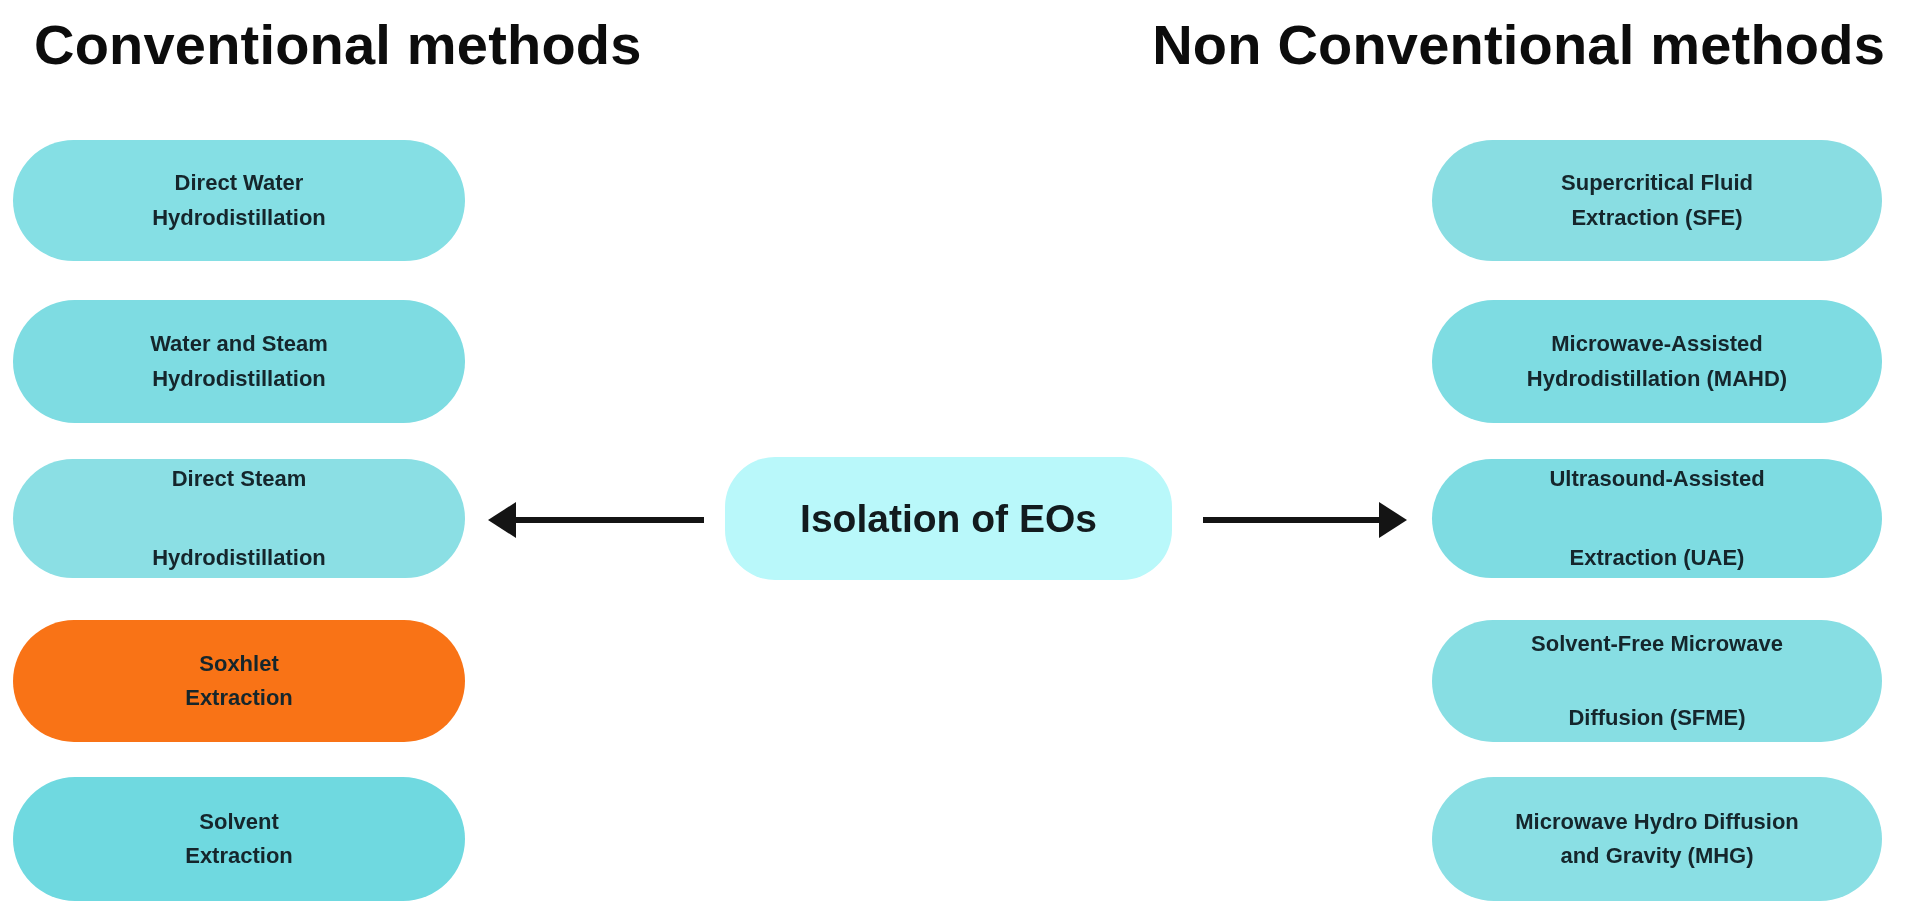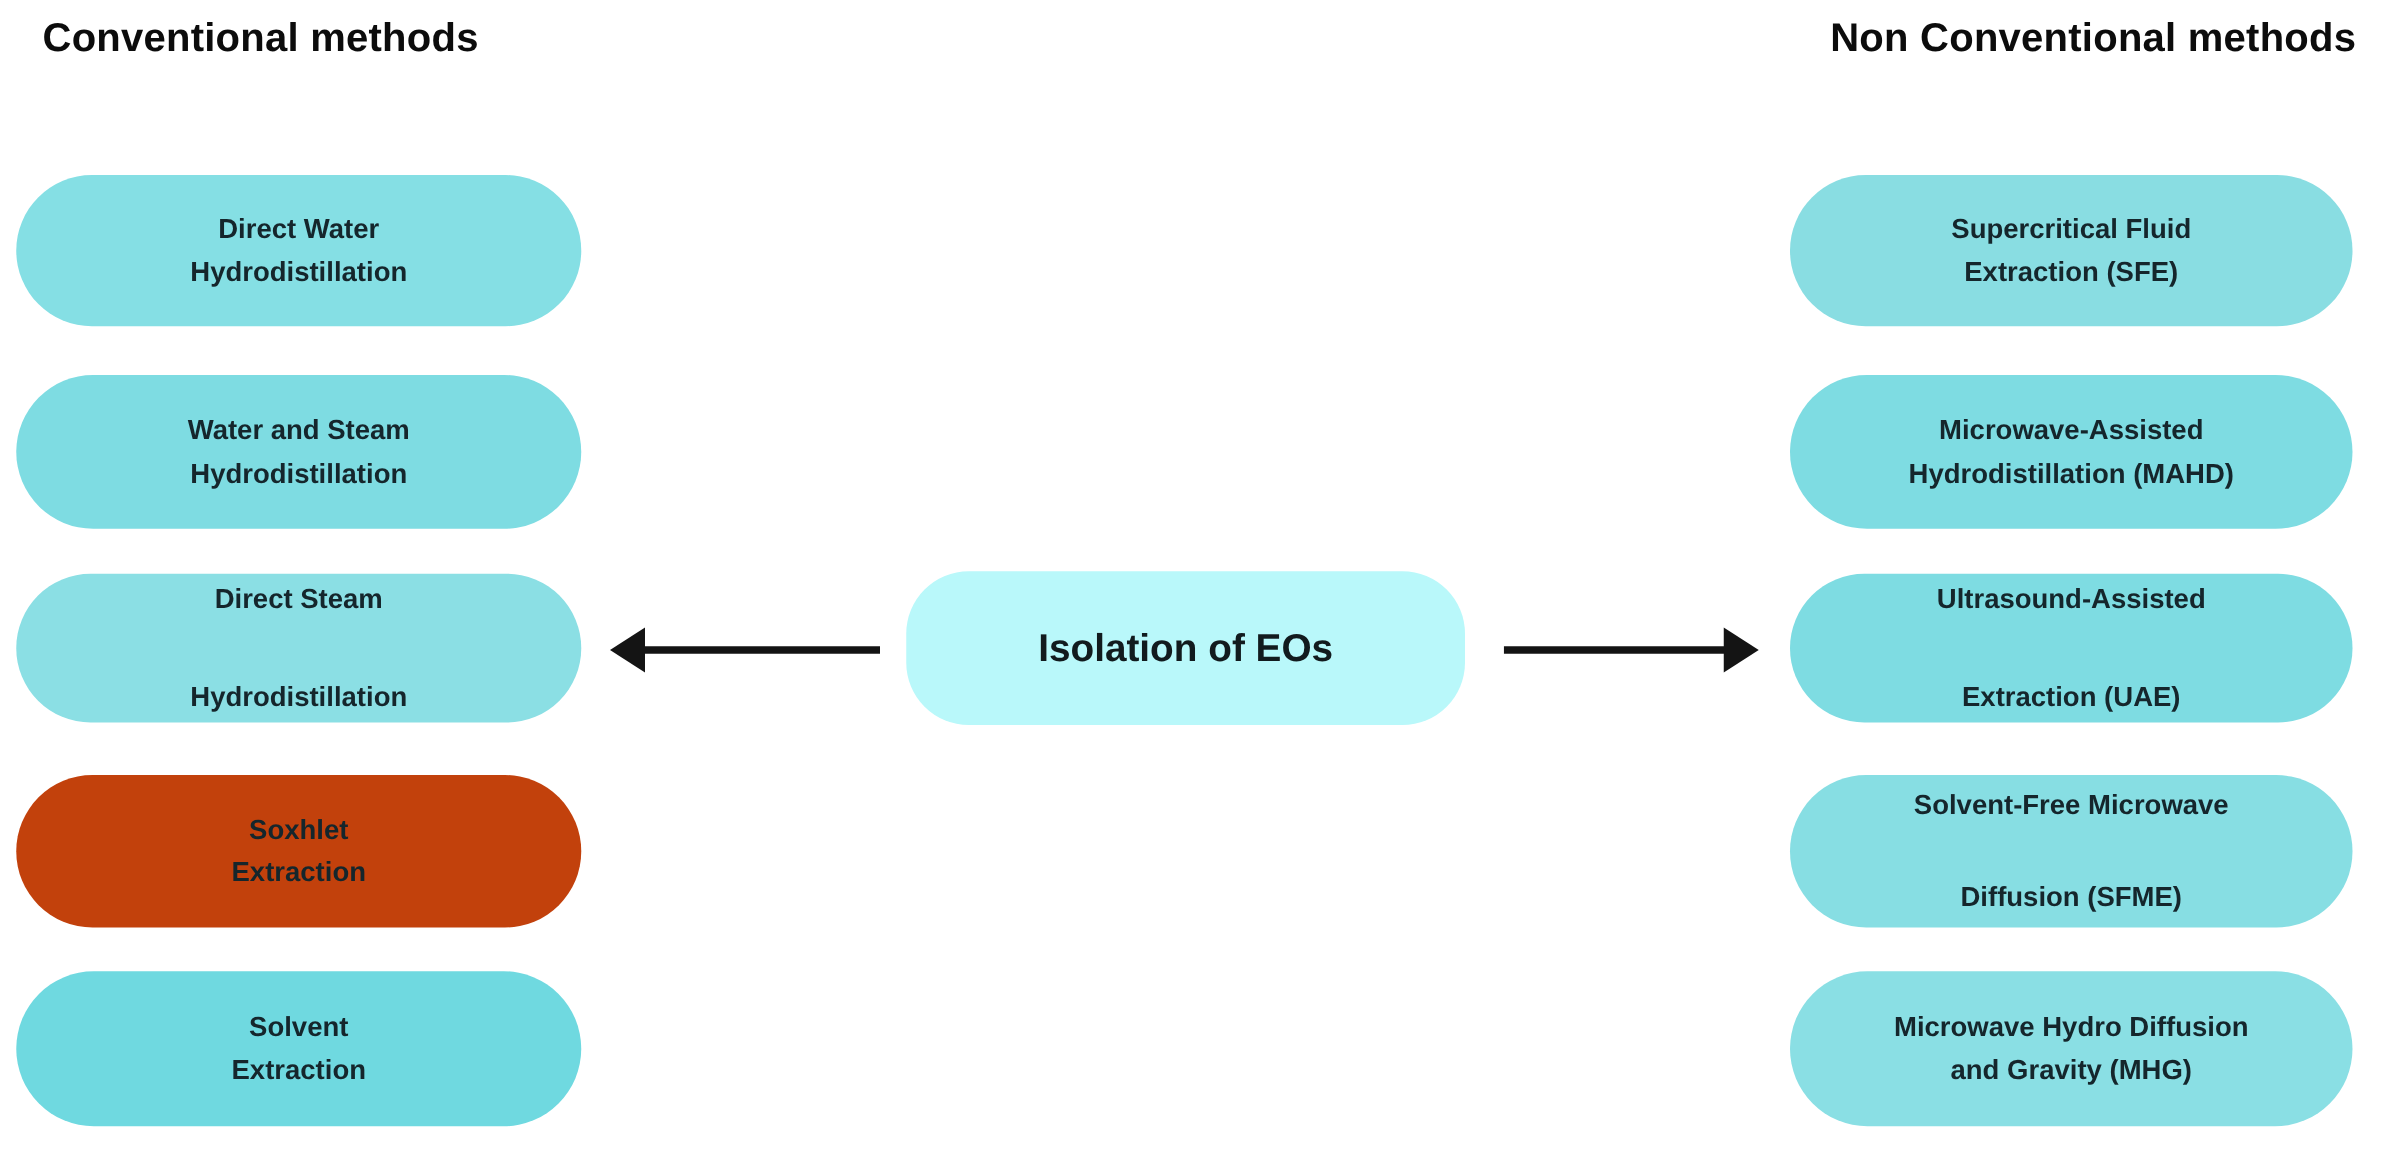--- a/index.html
+++ b/index.html
@@ -7,21 +7,21 @@
     position: relative;
     width: 1911px;
     height: 921px;
     background: #ffffff;
     font-family: "Liberation Sans", sans-serif;
     overflow: hidden;
   }
   .col-header {
     position: absolute;
     top: 12px;
-    font-size: 32px;
+    font-size: 56px;
     font-weight: 700;
     letter-spacing: 0.2px;
     white-space: nowrap;
   }
   .left-h  { left: 34px; }
   .right-h { right: 26px; }
   .pill {
     position: absolute;
     border-radius: 64px;
     display: flex;
@@ -41,21 +41,21 @@
   .row4 { top: 620px; height: 122px; }
   .row5 { top: 777px; height: 124px; }
   .center-node {
     position: absolute;
     left: 725px; top: 457px;
     width: 447px; height: 123px;
     border-radius: 50px;
     display: flex;
     justify-content: center;
     align-items: center;
-    font-size: 31px;
+    font-size: 39px;
     font-weight: 700;
     white-space: nowrap;
   }
   .arrow { position: absolute; top: 499px; height: 42px; }
   .arrow-left  { left: 486px;  width: 220px; }
   .arrow-right { left: 1203px; width: 206px; }
   .arrow svg { display: block; }
 </style>
 </head>
 <body>
@@ -71,21 +71,21 @@
     <span>Hydrodistillation</span>
   </div>
   <div class="pill pill-left row2" style="background-color: rgb(126, 220, 226); color: rgb(21, 38, 44);">
     <span>Water and Steam</span>
     <span>Hydrodistillation</span>
   </div>
   <div class="pill pill-left row3" style="background-color: rgb(139, 223, 228); color: rgb(21, 38, 44);">
     <span>Direct Steam</span>
     <span>Hydrodistillation</span>
   </div>
-  <div class="pill pill-left row4" style="background-color: #c2410c; color: rgb(21, 38, 44);">
+  <div class="pill pill-left row4" style="background-color: #f97316; color: rgb(21, 38, 44);">
     <span>Soxhlet</span>
     <span>Extraction</span>
   </div>
   <div class="pill pill-left row5" style="background-color: rgb(111, 217, 224); color: rgb(21, 38, 44); text-align: right;">
     <span>Solvent</span>
     <span>Extraction</span>
   </div>
 
   <div class="pill pill-right row1" style="background-color: rgb(137, 221, 226); color: rgb(21, 38, 44);">
     <span>Supercritical Fluid</span>

